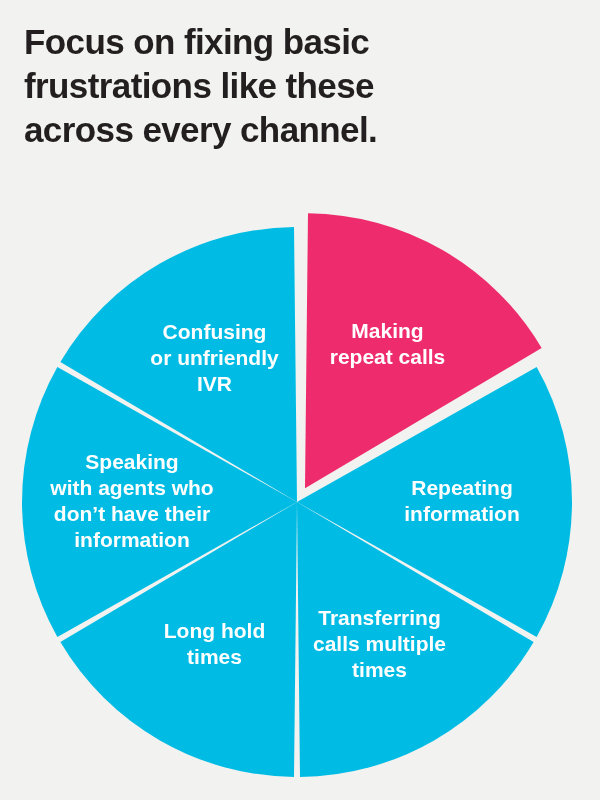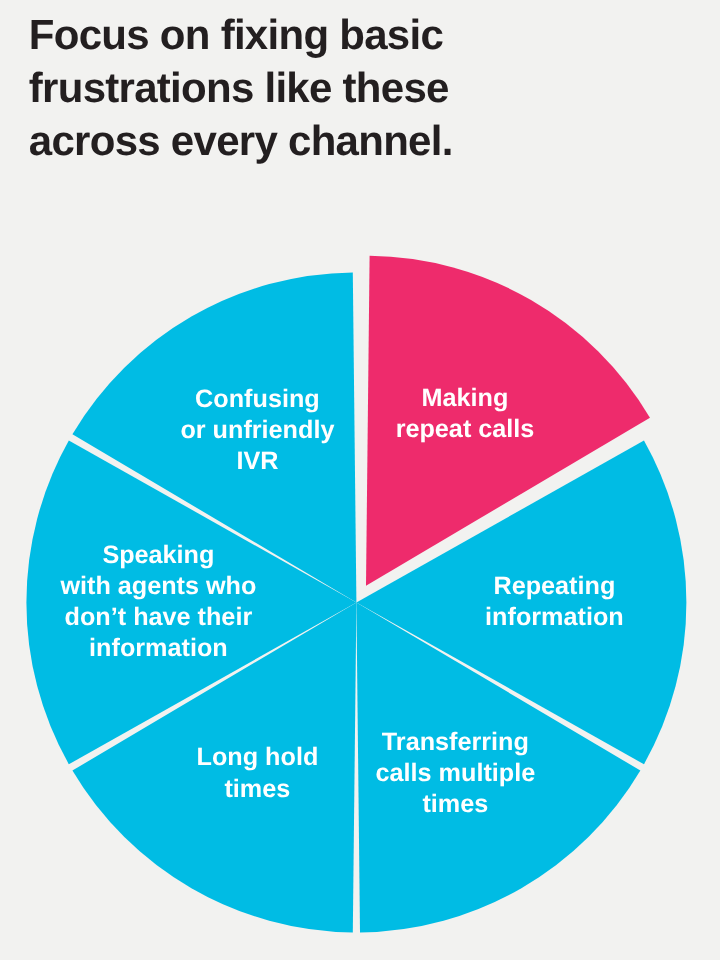--- a/index.html
+++ b/index.html
@@ -16,21 +16,21 @@
   }
   #page {
     position: relative;
     width: 600px;
     height: 800px;
     background: #f2f2f0;
   }
   #headline {
     position: absolute;
     left: 24px;
-    top: 8px;
+    top: 20px;
     width: 460px;
     font-family: "Liberation Sans", sans-serif;
     font-weight: bold;
     font-size: 35px;
     line-height: 44px;
     letter-spacing: -0.6px;
     color: #231f20;
     white-space: pre-line;
   }
   #chart-wrap {

